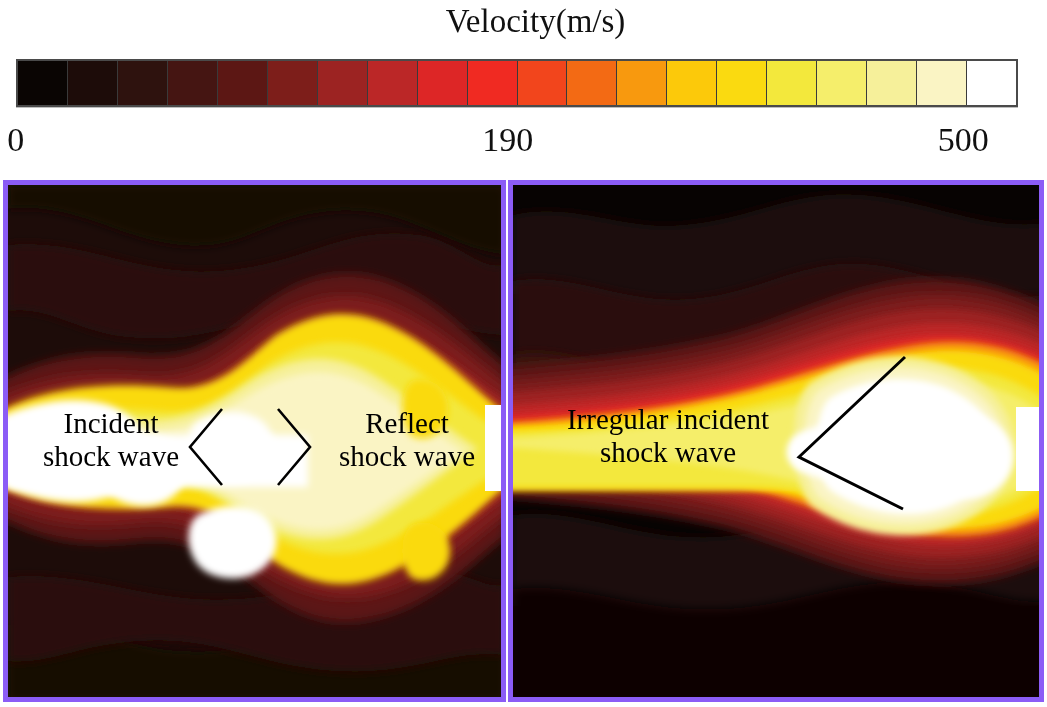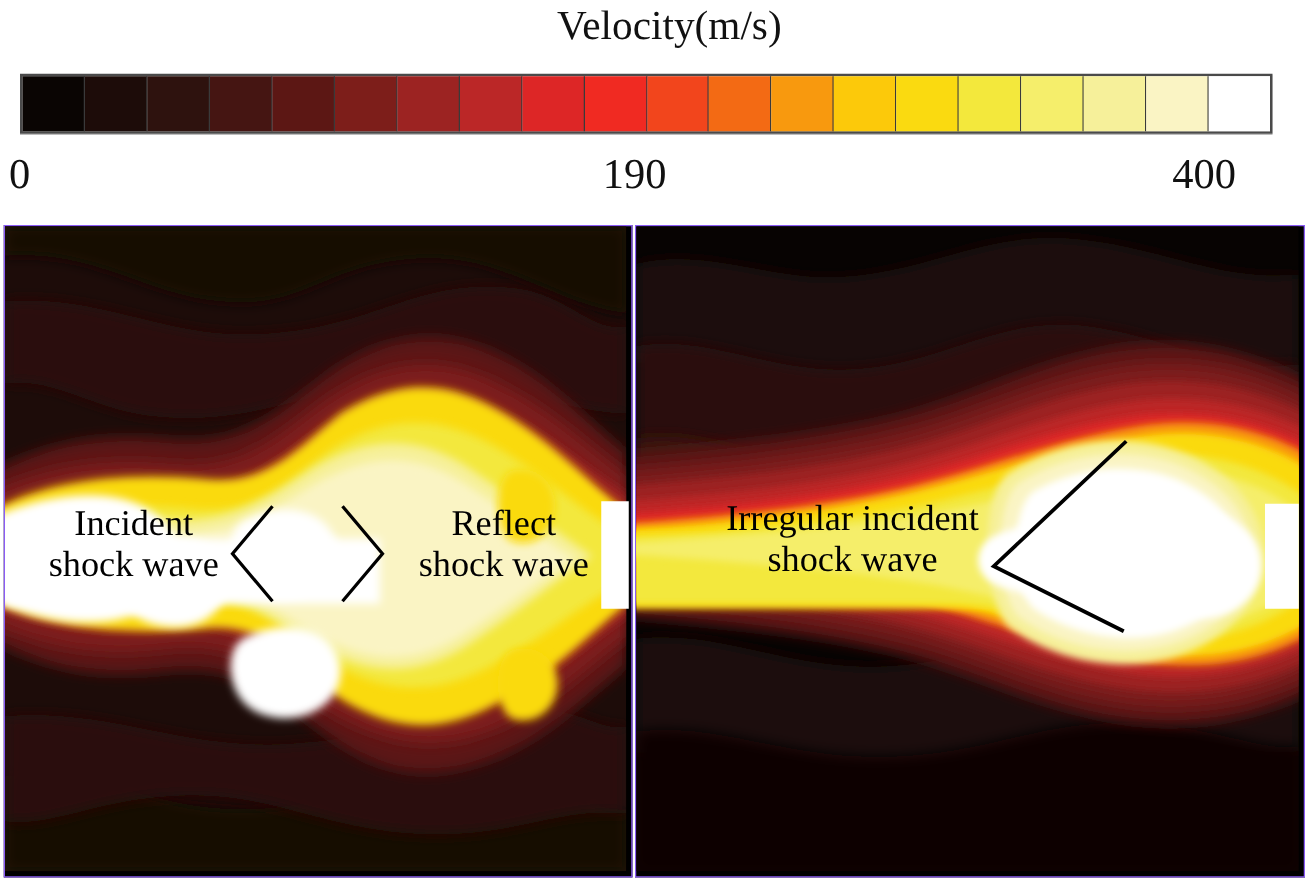--- a/index.html
+++ b/index.html
@@ -22,21 +22,21 @@
   #cb-ticks{position:absolute;left:0;top:118px;width:1047px;height:50px;}
   #cb-ticks .tick{
     position:absolute;font-size:34px;color:#111;line-height:44px;
     transform:translateX(-50%);white-space:nowrap;
   }
 
   
   #panels{position:absolute;left:0;top:180px;width:1047px;height:522px;}
 
   .panel{position:absolute;top:0;height:522px;overflow:hidden;
-         box-sizing:border-box;border:1px solid #8b5cf6;background:#000;text-decoration:underline;}
+         box-sizing:border-box;border:5px solid #8b5cf6;background:#000;text-decoration:underline;}
   #panel-left{left:3px;width:503px;}
   #panel-right{left:508px;width:536px;}
 
   .field{position:absolute;inset:0;overflow:hidden;}
 
   
   .notch{position:absolute;background:#ffffff;}
 
   
   .annot{
@@ -70,21 +70,21 @@
     <div class="swatch" style="background: rgb(243, 232, 60);"></div>
     <div class="swatch" style="background: rgb(245, 238, 107);"></div>
     <div class="swatch" style="background: rgb(246, 240, 154);"></div>
     <div class="swatch" style="background: rgb(250, 244, 196);"></div>
     <div class="swatch" style="background: rgb(255, 255, 255);"></div>
   </div>
 
 <div id="cb-ticks">
     <div class="tick" style="left: 1.5%;">0</div>
     <div class="tick" style="left: 48.5%;">190</div>
-    <div class="tick" style="left: 92%;">400</div>
+    <div class="tick" style="left: 92%;">500</div>
   </div>
 
 <div id="panels">
 
   <div class="panel" id="panel-left">
     <div class="field">
       <svg width="497" height="516" viewBox="0 0 497 516" preserveAspectRatio="none">
         <defs>
           <filter id="sm1" x="-12%" y="-12%" width="124%" height="124%">
             <feGaussianBlur stdDeviation="5"></feGaussianBlur>
@@ -225,21 +225,21 @@
         <path d="M290,246 C330,232 370,232 398,244 C420,254 420,276 398,288 C368,302 326,300 290,288
                  C268,280 268,254 290,246 Z" fill="#ffffff" filter="url(#rs2)"></path>
         <path d="M430,230 C460,222 490,236 498,258 C506,282 492,306 466,312 C444,317 424,300 424,276
                  C424,256 420,234 430,230 Z" fill="#ffffff" filter="url(#rs2)"></path>
       </svg>
 
       
       <div class="notch" style="left:503px;top:222px;width:27px;height:84px;"></div>
     </div>
 
-    <div class="annot" style="left:28px;top:218px;width:290px;">Irregular incident
+    <div class="annot" style="left:10px;top:218px;width:290px;">Irregular incident
 shock wave</div>
 
     <div class="marker" style="left:280px;top:168px;">
       <svg width="120" height="160" viewBox="0 0 120 160">
         <polyline points="112,4 6,104 110,156" fill="none" stroke="#000" stroke-width="3"></polyline>
       </svg>
     </div>
   </div>
 
 </div>

